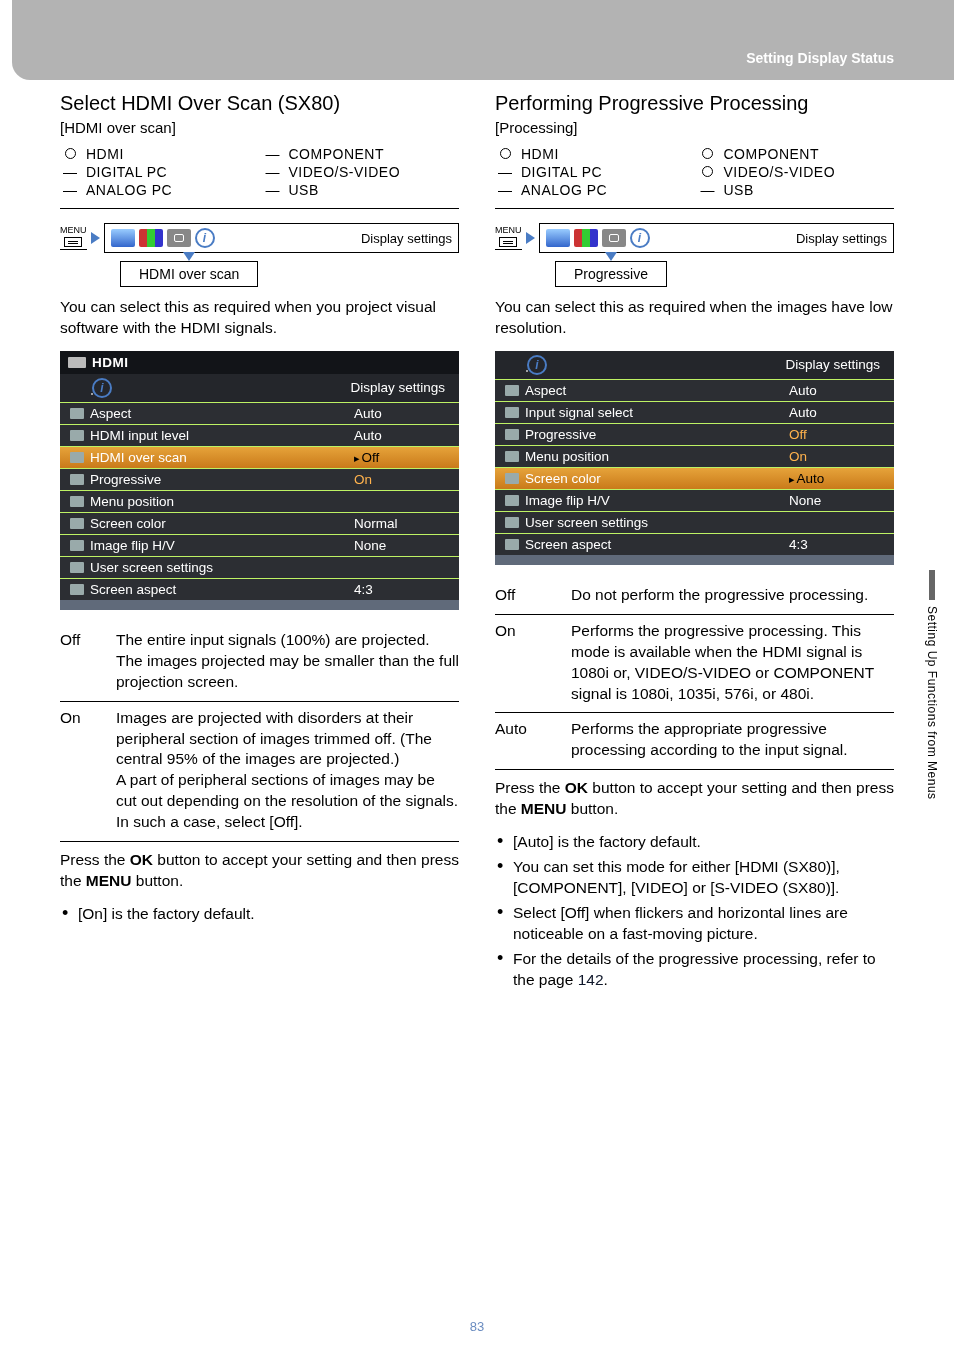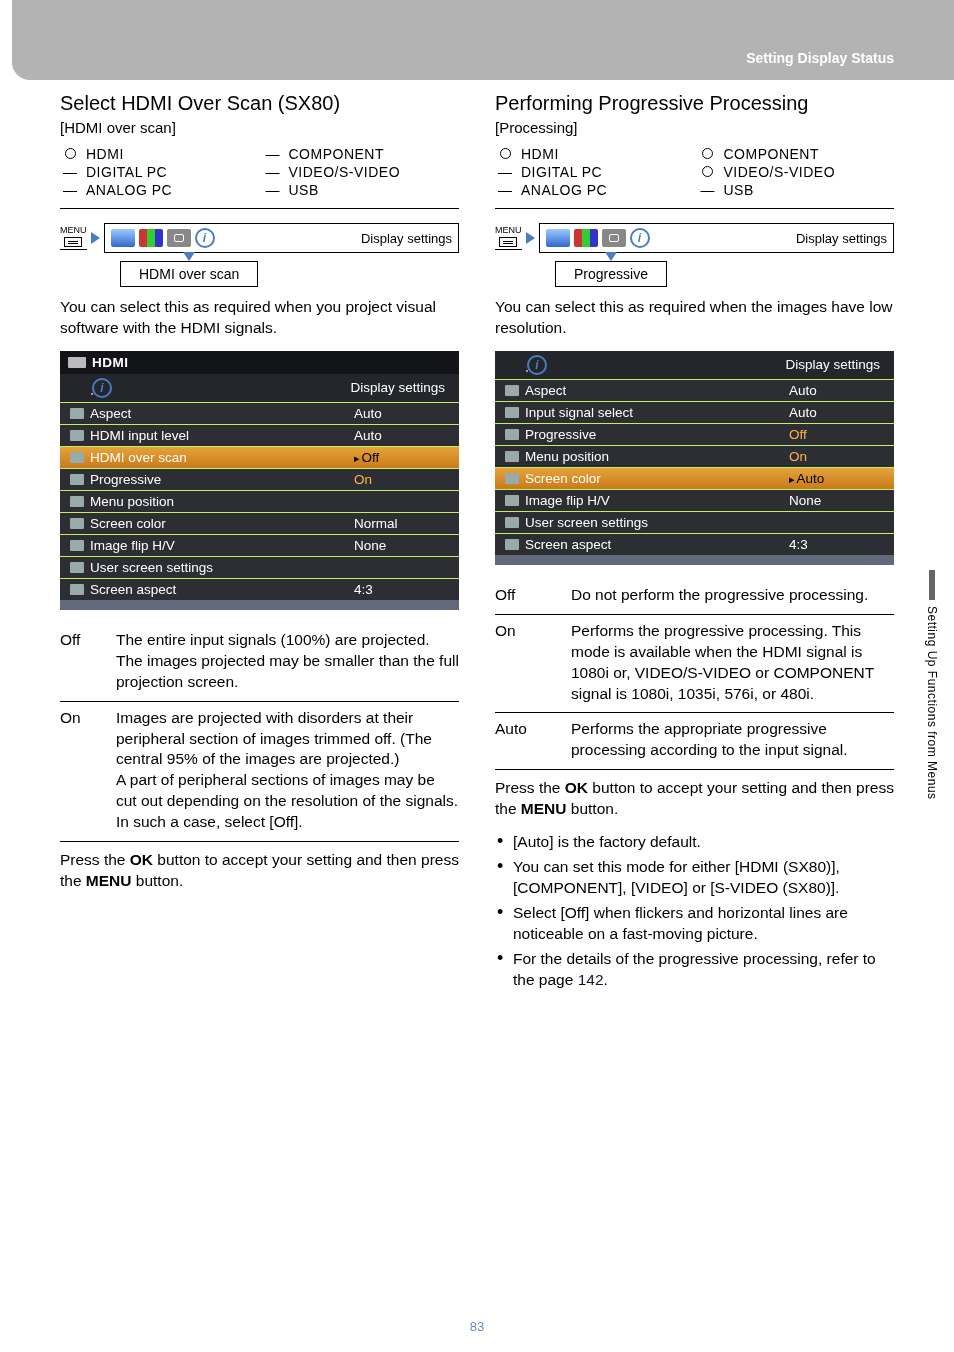--- a/index.html
+++ b/index.html
@@ -353,20 +353,23 @@
         <div class="r">
           <div class="k">On</div>
           <div class="v">Images are projected with disorders at their peripheral section of images trimmed off. (The central 95% of the images are projected.)<br>A part of peripheral sections of images may be cut out depending on the resolution of the signals. In such a case, select [Off].</div>
         </div>
       </div>
 
     <p class="body">
       <span>Press the </span><strong class="kw">OK</strong><span> button to accept your setting and then press the </span><strong class="kw">MENU</strong><span> button.</span>
     </p>
 
+    <ul class="bul" id="left-bul">
+        <li>[On] is the factory default.</li>
+      </ul>
   </div>
 
   <div class="col">
     <h2>Performing Progressive Processing</h2>
     <div class="tag">[Processing]</div>
 
     <div class="avail-grid">
       <span class="mark"><span class="circ"></span></span>
       <span class="name">HDMI</span>
       <span class="mark"><span class="circ"></span></span>

